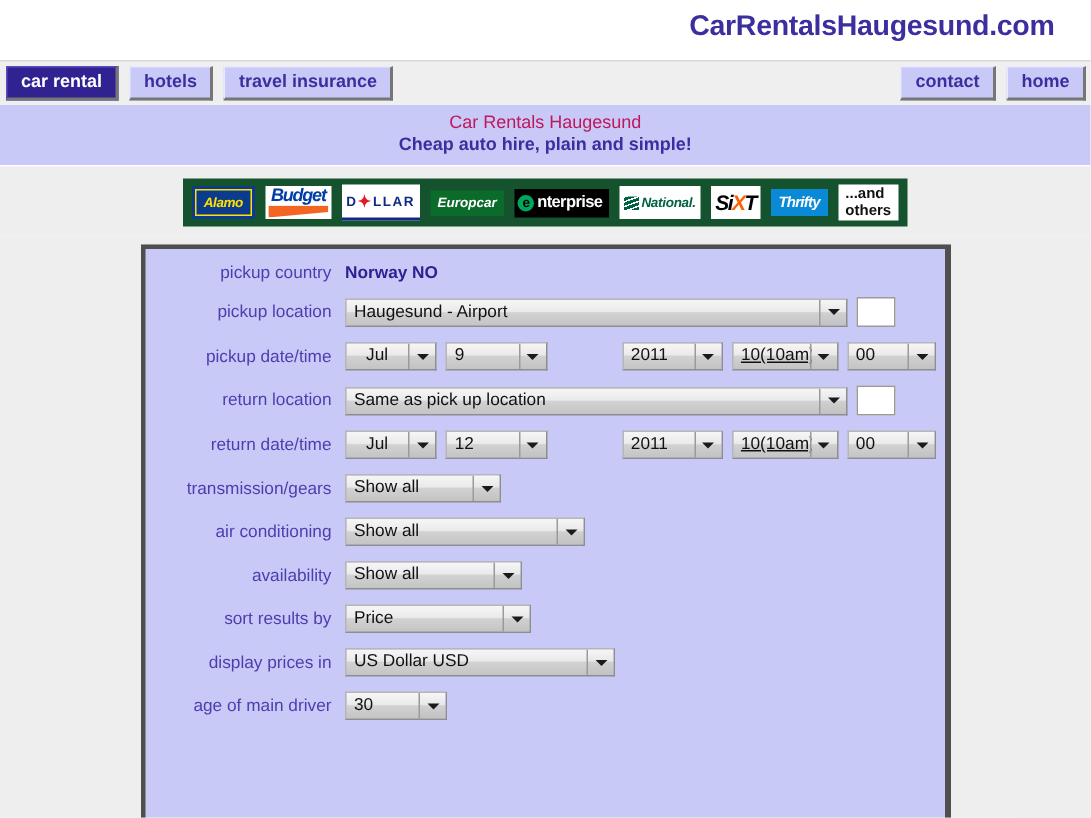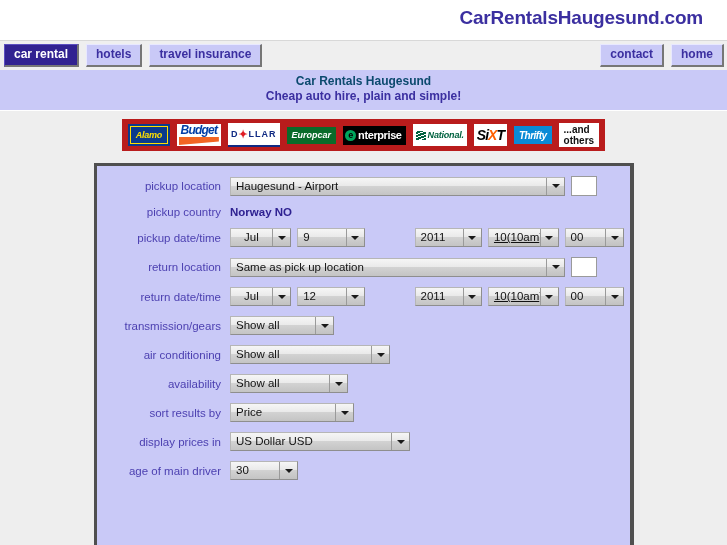--- a/index.html
+++ b/index.html
@@ -79,40 +79,40 @@
 
   
   .tagline {
     background: #c9c9f7;
     text-align: center;
     padding: 4px 0 6px 0;
     border-bottom: 1px solid #ffffff;
   }
   .tagline .line1 {
     font-size: 12px;
-    font-weight: bold;
-    color: #0c4a6e;
+    font-weight: normal;
+    color: #be185d;
     line-height: 15px;
   }
   .tagline .line2 {
     font-size: 12px;
     font-weight: bold;
     color: #3b2fa0;
     line-height: 15px;
   }
 
   
   .logostrip-wrap {
     background: #eeeeee;
     padding: 8px 0 6px 0;
     display: flex;
     justify-content: center;
   }
   .logostrip {
-    background: #b91c1c;
+    background: #14532d;
     display: flex;
     align-items: center;
     padding: 3px 6px;
     gap: 7px;
     height: 26px;
   }
   .logo {
     height: 22px;
     display: flex;
     align-items: center;
@@ -394,28 +394,28 @@
       <span>...and</span>
       <span>others</span>
     </span>
   </div>
 </div>
 
 <div class="content">
   <div class="formpanel">
 
     <div class="frow">
+      <span class="flabel">pickup country</span>
+      <span class="fvalue-bold">Norway NO</span>
+    </div>
+
+    <div class="frow">
       <span class="flabel">pickup location</span>
       <span class="sel w-location">Haugesund - Airport<span class="arrowbox"></span></span>
       <span class="whitebox"></span>
-    </div>
-
-    <div class="frow">
-      <span class="flabel">pickup country</span>
-      <span class="fvalue-bold">Norway NO</span>
     </div>
 
     <div class="frow">
       <span class="flabel">pickup date/time</span>
       <span class="sel w-month">Jul<span class="arrowbox"></span></span>
       <span class="sel w-day">9<span class="arrowbox"></span></span>
       <span class="sel w-year">2011<span class="arrowbox"></span></span>
       <span class="sel w-hour">10(10am):<span class="arrowbox"></span></span>
       <span class="sel w-min">00<span class="arrowbox"></span></span>
     </div>

